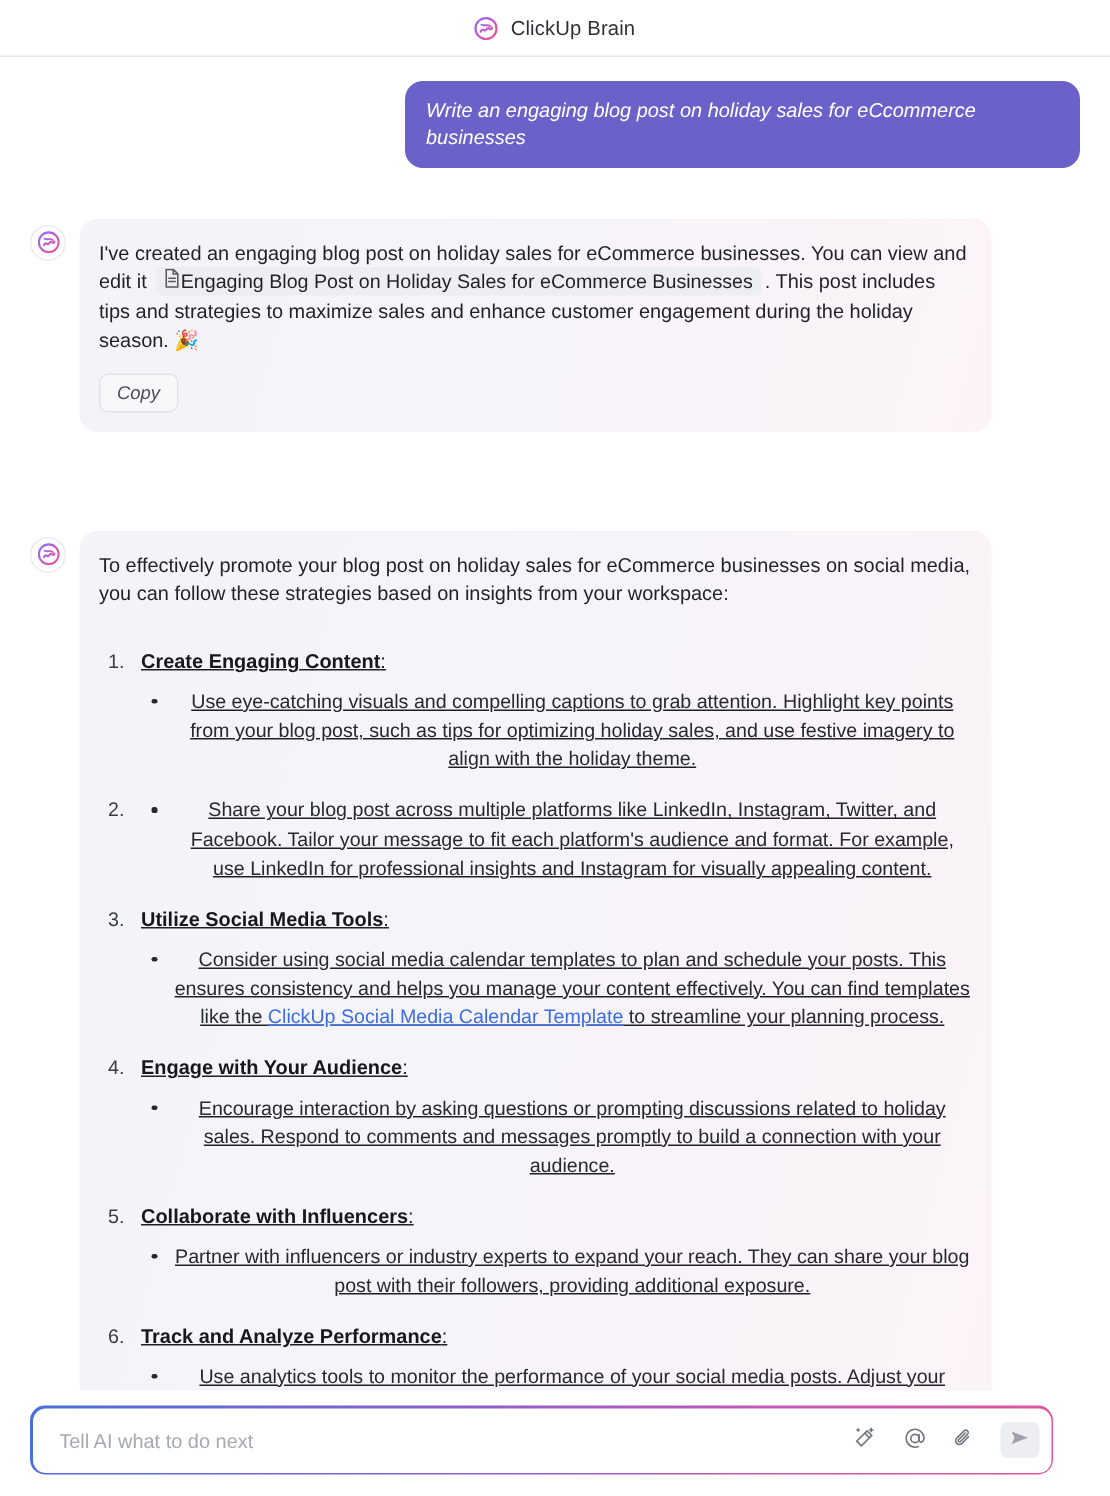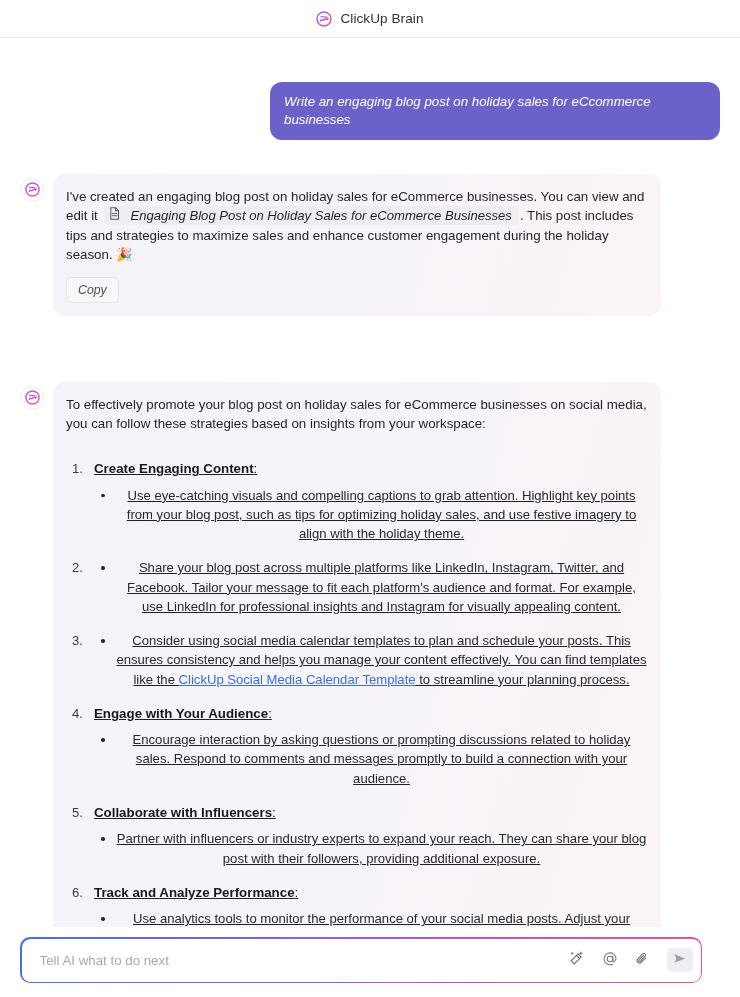--- a/index.html
+++ b/index.html
@@ -59,21 +59,20 @@
 
   
   .user-bubble {
     background: #6b62c9;
     color: #ffffff;
     border-radius: 12px;
     padding: 11px 14px;
     font-size: 13.3px;
     line-height: 1.35;
     max-width: 450px;
-    margin-top: 28px;
   }
   .user-bubble.italic { font-style: italic; }
 
   
   .ai-avatar {
     width: 24px; height: 24px;
     min-width: 24px;
     border-radius: 50%;
     background: #ffffff;
     border: 1px solid #ececef;
@@ -92,30 +91,29 @@
     color: #1f2126;
     font-size: 13.3px;
     line-height: 1.46;
   }
   .ai-bubble p { margin: 0; }
 
   
   .doc-chip {
     display: inline-flex;
     align-items: center;
-    gap: 11px;
+    gap: 1px;
     background: #eceef2;
     border-radius: 4px;
     padding: 1px 6px 1px 5px;
     margin: 0 2px;
     vertical-align: baseline;
     font-size: 13.1px;
     color: #1f2126;
     line-height: 1.3;
-    font-style: italic;
   }
   .doc-chip svg { flex: 0 0 auto; }
 
   
   .copy-btn {
     margin-top: 12px;
     display: inline-block;
     background: #f7f8fa;
     border: 1px solid #e2e4e9;
     border-radius: 6px;
@@ -359,20 +357,23 @@
             </ul>
           </li>
 
           <li>
             <ul class="sub-list">
               <li>Share your blog post across multiple platforms like LinkedIn, Instagram, Twitter, and Facebook. Tailor your message to fit each platform's audience and format. For example, use LinkedIn for professional insights and Instagram for visually appealing content.</li>
             </ul>
           </li>
 
           <li>
+            <div class="li-head">
+              <b>Utilize Social Media Tools</b><span>:</span>
+            </div>
             <ul class="sub-list">
               <li><span>Consider using social media calendar templates to plan and schedule your posts. This ensures consistency and helps you manage your content effectively. You can find templates like the </span><a class="tmpl-link">ClickUp Social Media Calendar Template</a><span> to streamline your planning process.</span></li>
             </ul>
           </li>
 
           <li>
             <div class="li-head">
               <b>Engage with Your Audience</b><span>:</span>
             </div>
             <ul class="sub-list">

